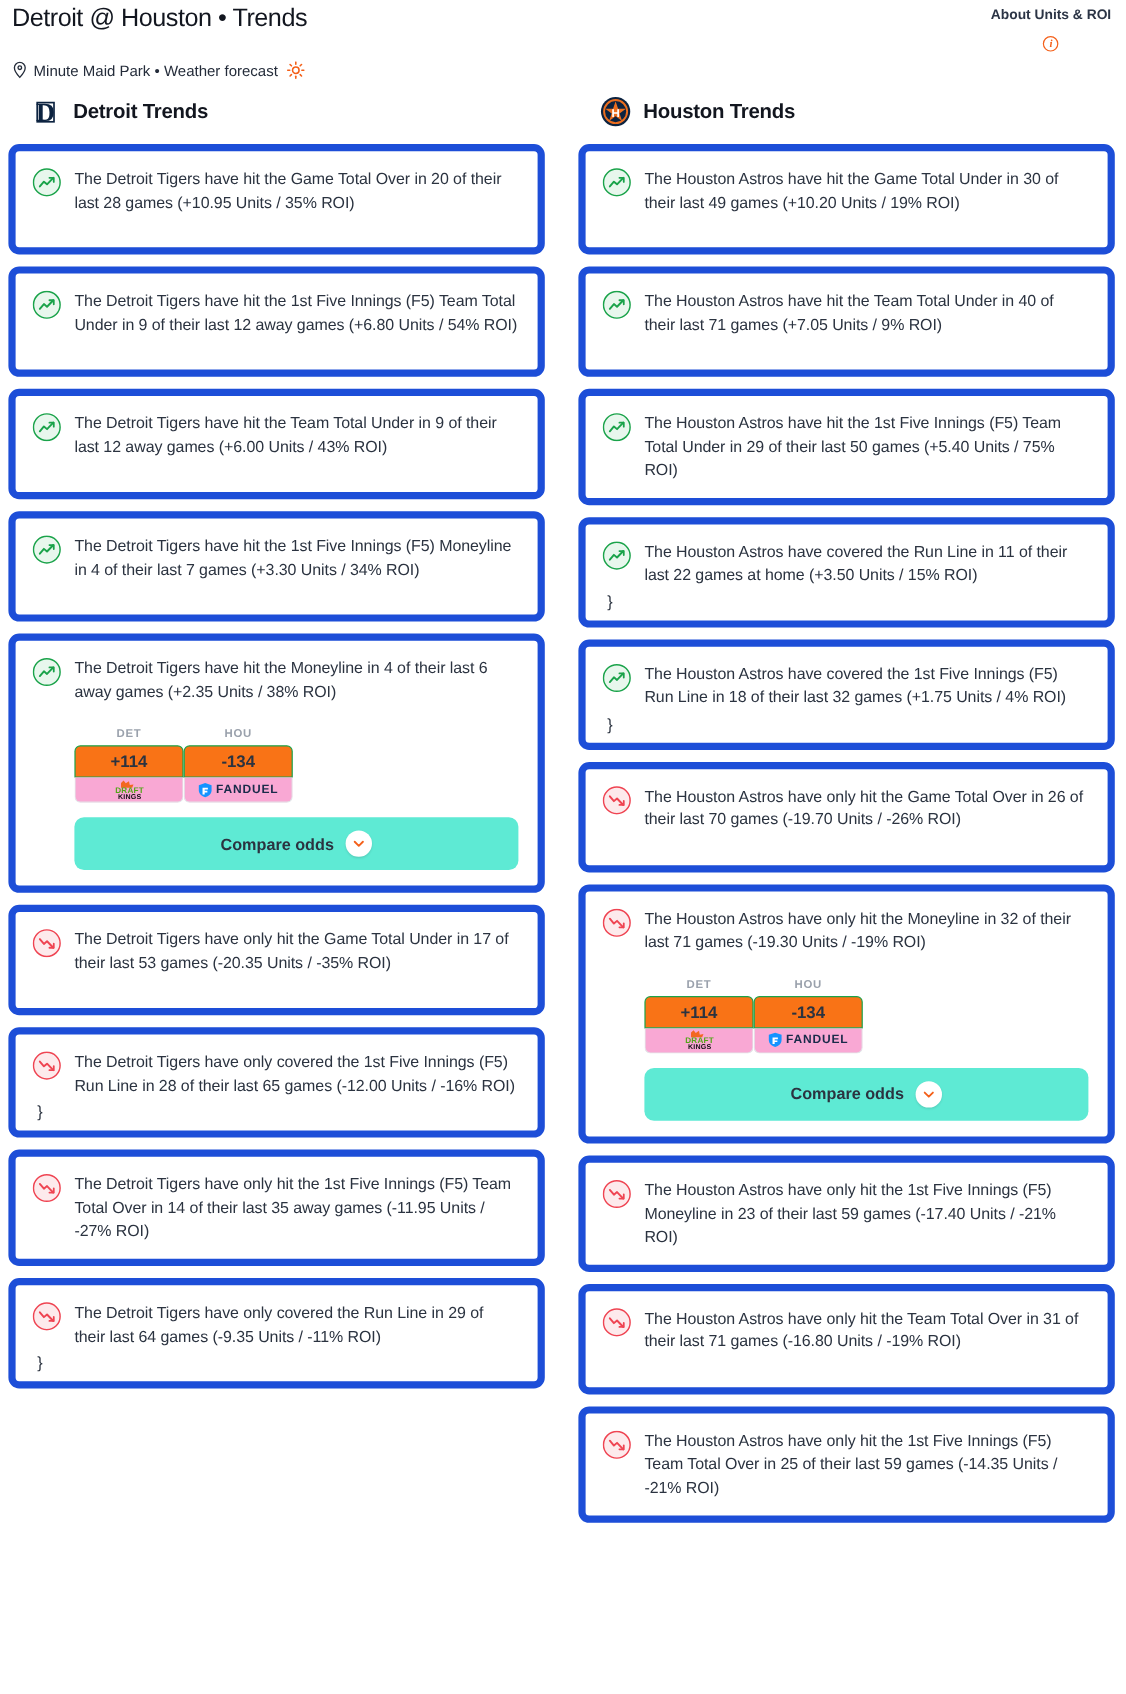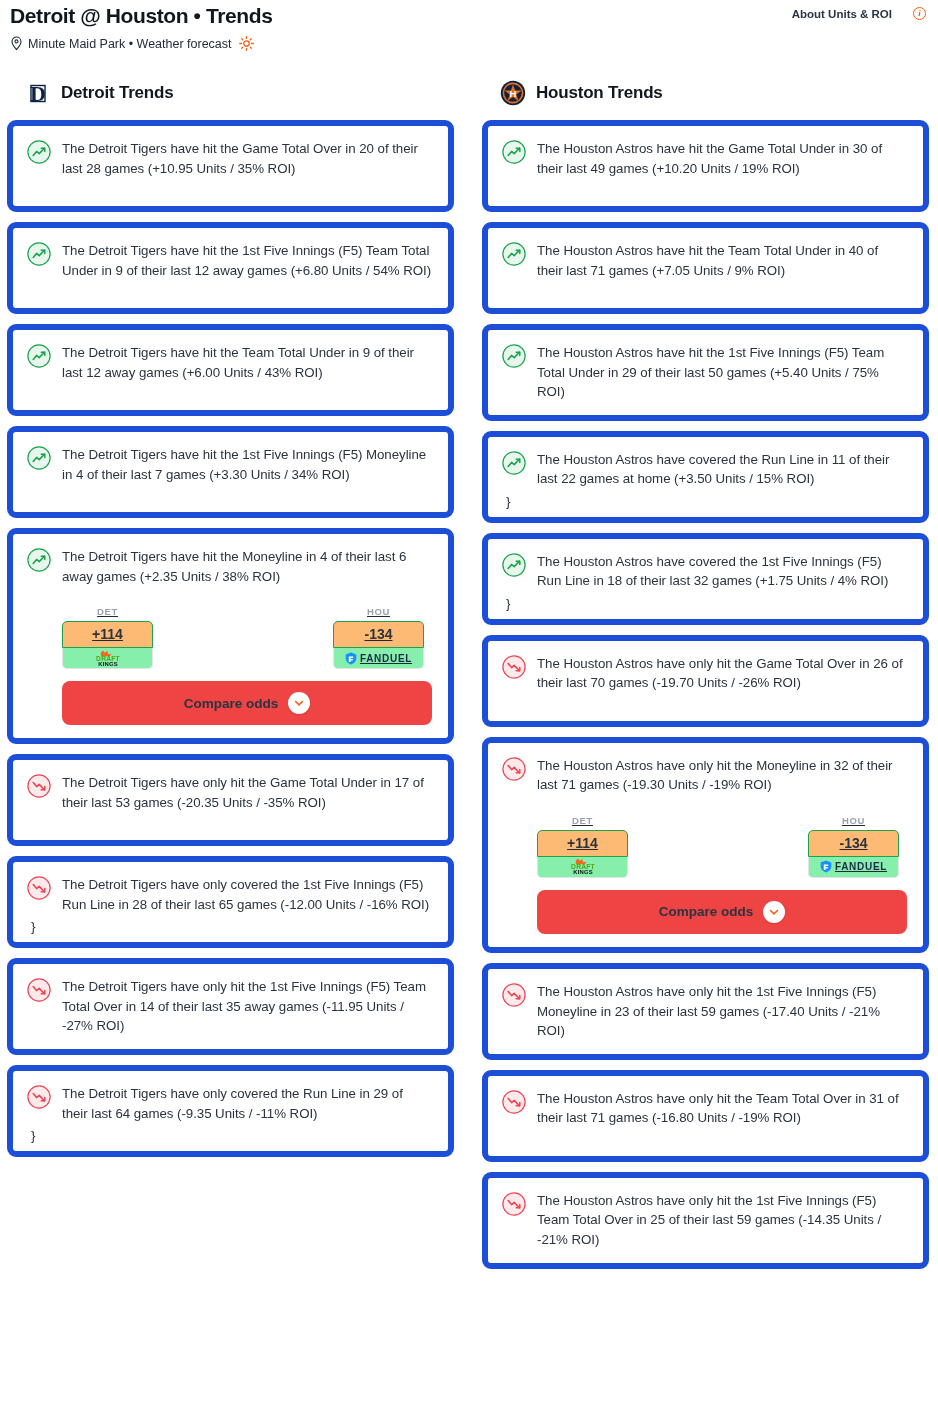--- a/index.html
+++ b/index.html
@@ -11,30 +11,31 @@
     color: #1f2937;
     overflow: hidden;
   }
   .page { position: relative; width: 938px; height: 1412px; }
 
   
   .header { position: relative; padding: 2px 12px 0 10px; }
   .title-row { display: flex; align-items: flex-start; justify-content: space-between; }
   .page-title {
     font-size: 21px;
-    font-weight: bold;
+    font-weight: normal;
     letter-spacing: -0.4px;
     color: #12161f;
     line-height: 24px;
     padding-top: 2px;
   }
   .about-link {
-    display: flex; align-items: center; gap: 21px;
+    display: flex; align-items: center; gap: 11px;
     font-size: 11.5px; font-weight: bold; color: #2b3445;
     padding-top: 5px;
+    flex-direction: column;
   }
   .info-icon {
     width: 13px; height: 13px; border-radius: 50%;
     border: 1.3px solid #f4601a; color: #f4601a;
     font-size: 9px; font-weight: bold; font-style: italic;
     display: flex; align-items: center; justify-content: center;
     font-family: "Liberation Serif", serif; line-height: 1;
   }
   .subtitle-row {
     display: flex; align-items: center; gap: 5px;
@@ -87,53 +88,52 @@
     left: 18px;
     bottom: 8px;
     font-size: 13.5px;
     color: #2b3340;
     line-height: 14px;
   }
 
   
   .odds-wrap { margin-top: 20px; }
   .odds-row {
-    display: flex; justify-content: space-between; 
+    display: flex; justify-content: flex-start; 
     padding-right: 8px;
-    text-decoration: underline;
   }
   .odds-col { width: 91px; }
   .odds-label {
     text-align: center; font-size: 9.5px; font-weight: bold;
     color: #9aa1ac; letter-spacing: 0.6px; margin-bottom: 4px;
   }
   .odds-box {
     border: 1px solid #1aa34a;
     border-radius: 5px 5px 0 0;
-    background: #fdba74;
+    background: #f97316;
     text-align: center;
     font-size: 14px; font-weight: bold; color: #2b3340;
     padding: 4px 0 5px;
   }
   .book-box {
     border: 1px solid #e3e4e8; border-top: none;
     border-radius: 0 0 5px 5px;
-    background: #86efac;
+    background: #f9a8d4;
     height: 21px;
     display: flex; align-items: center; justify-content: center;
   }
   .dk-logo { display: flex; align-items: center; justify-content: center; }
   .fd-logo { display: flex; align-items: center; gap: 3px; }
   .fd-text {
     font-size: 10px; font-weight: bold; color: #1a2b4a;
     letter-spacing: 0.7px;
   }
   .compare-btn {
     margin-top: 12px;
-    background: #ef4444;
+    background: #5eead4;
     border-radius: 8px;
     height: 44px;
     display: flex; align-items: center; justify-content: center; gap: 10px;
   }
   .compare-label { font-size: 13.5px; font-weight: bold; color: #2b3340; }
   .chev-circle {
     width: 22px; height: 22px; border-radius: 50%;
     background: #fff; display: flex; align-items: center; justify-content: center;
     box-shadow: 0 1px 2px rgba(0,0,0,0.12);
   }

